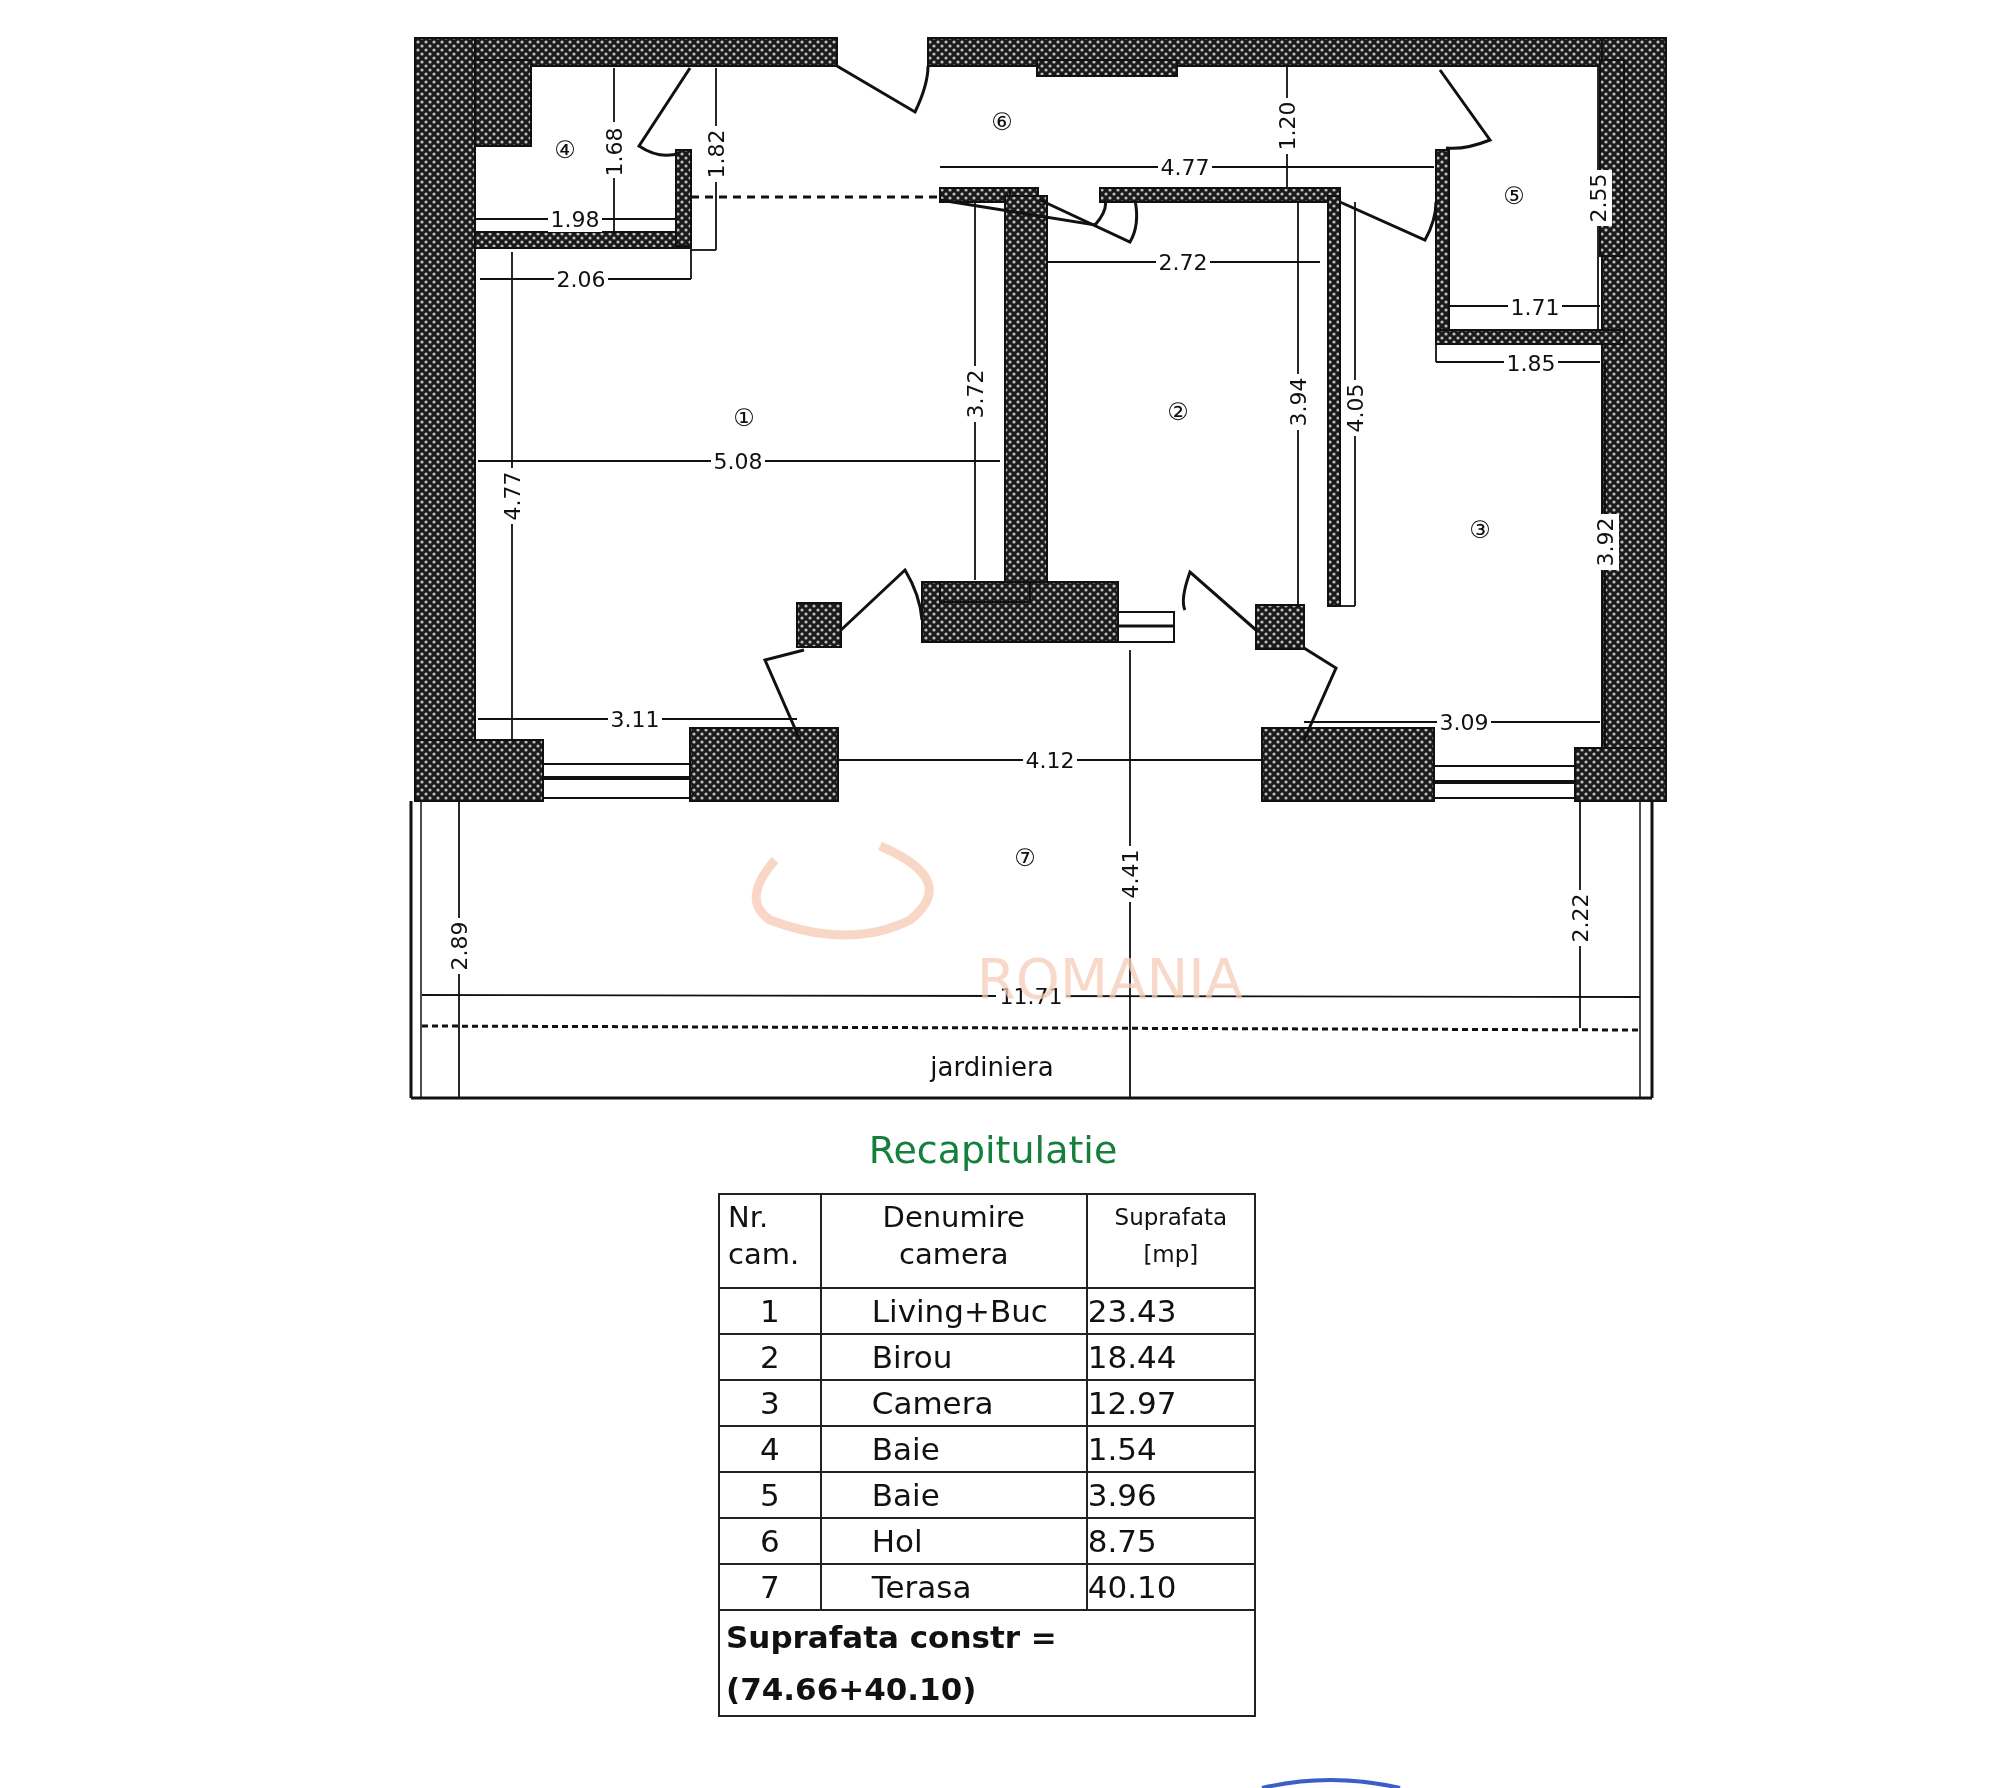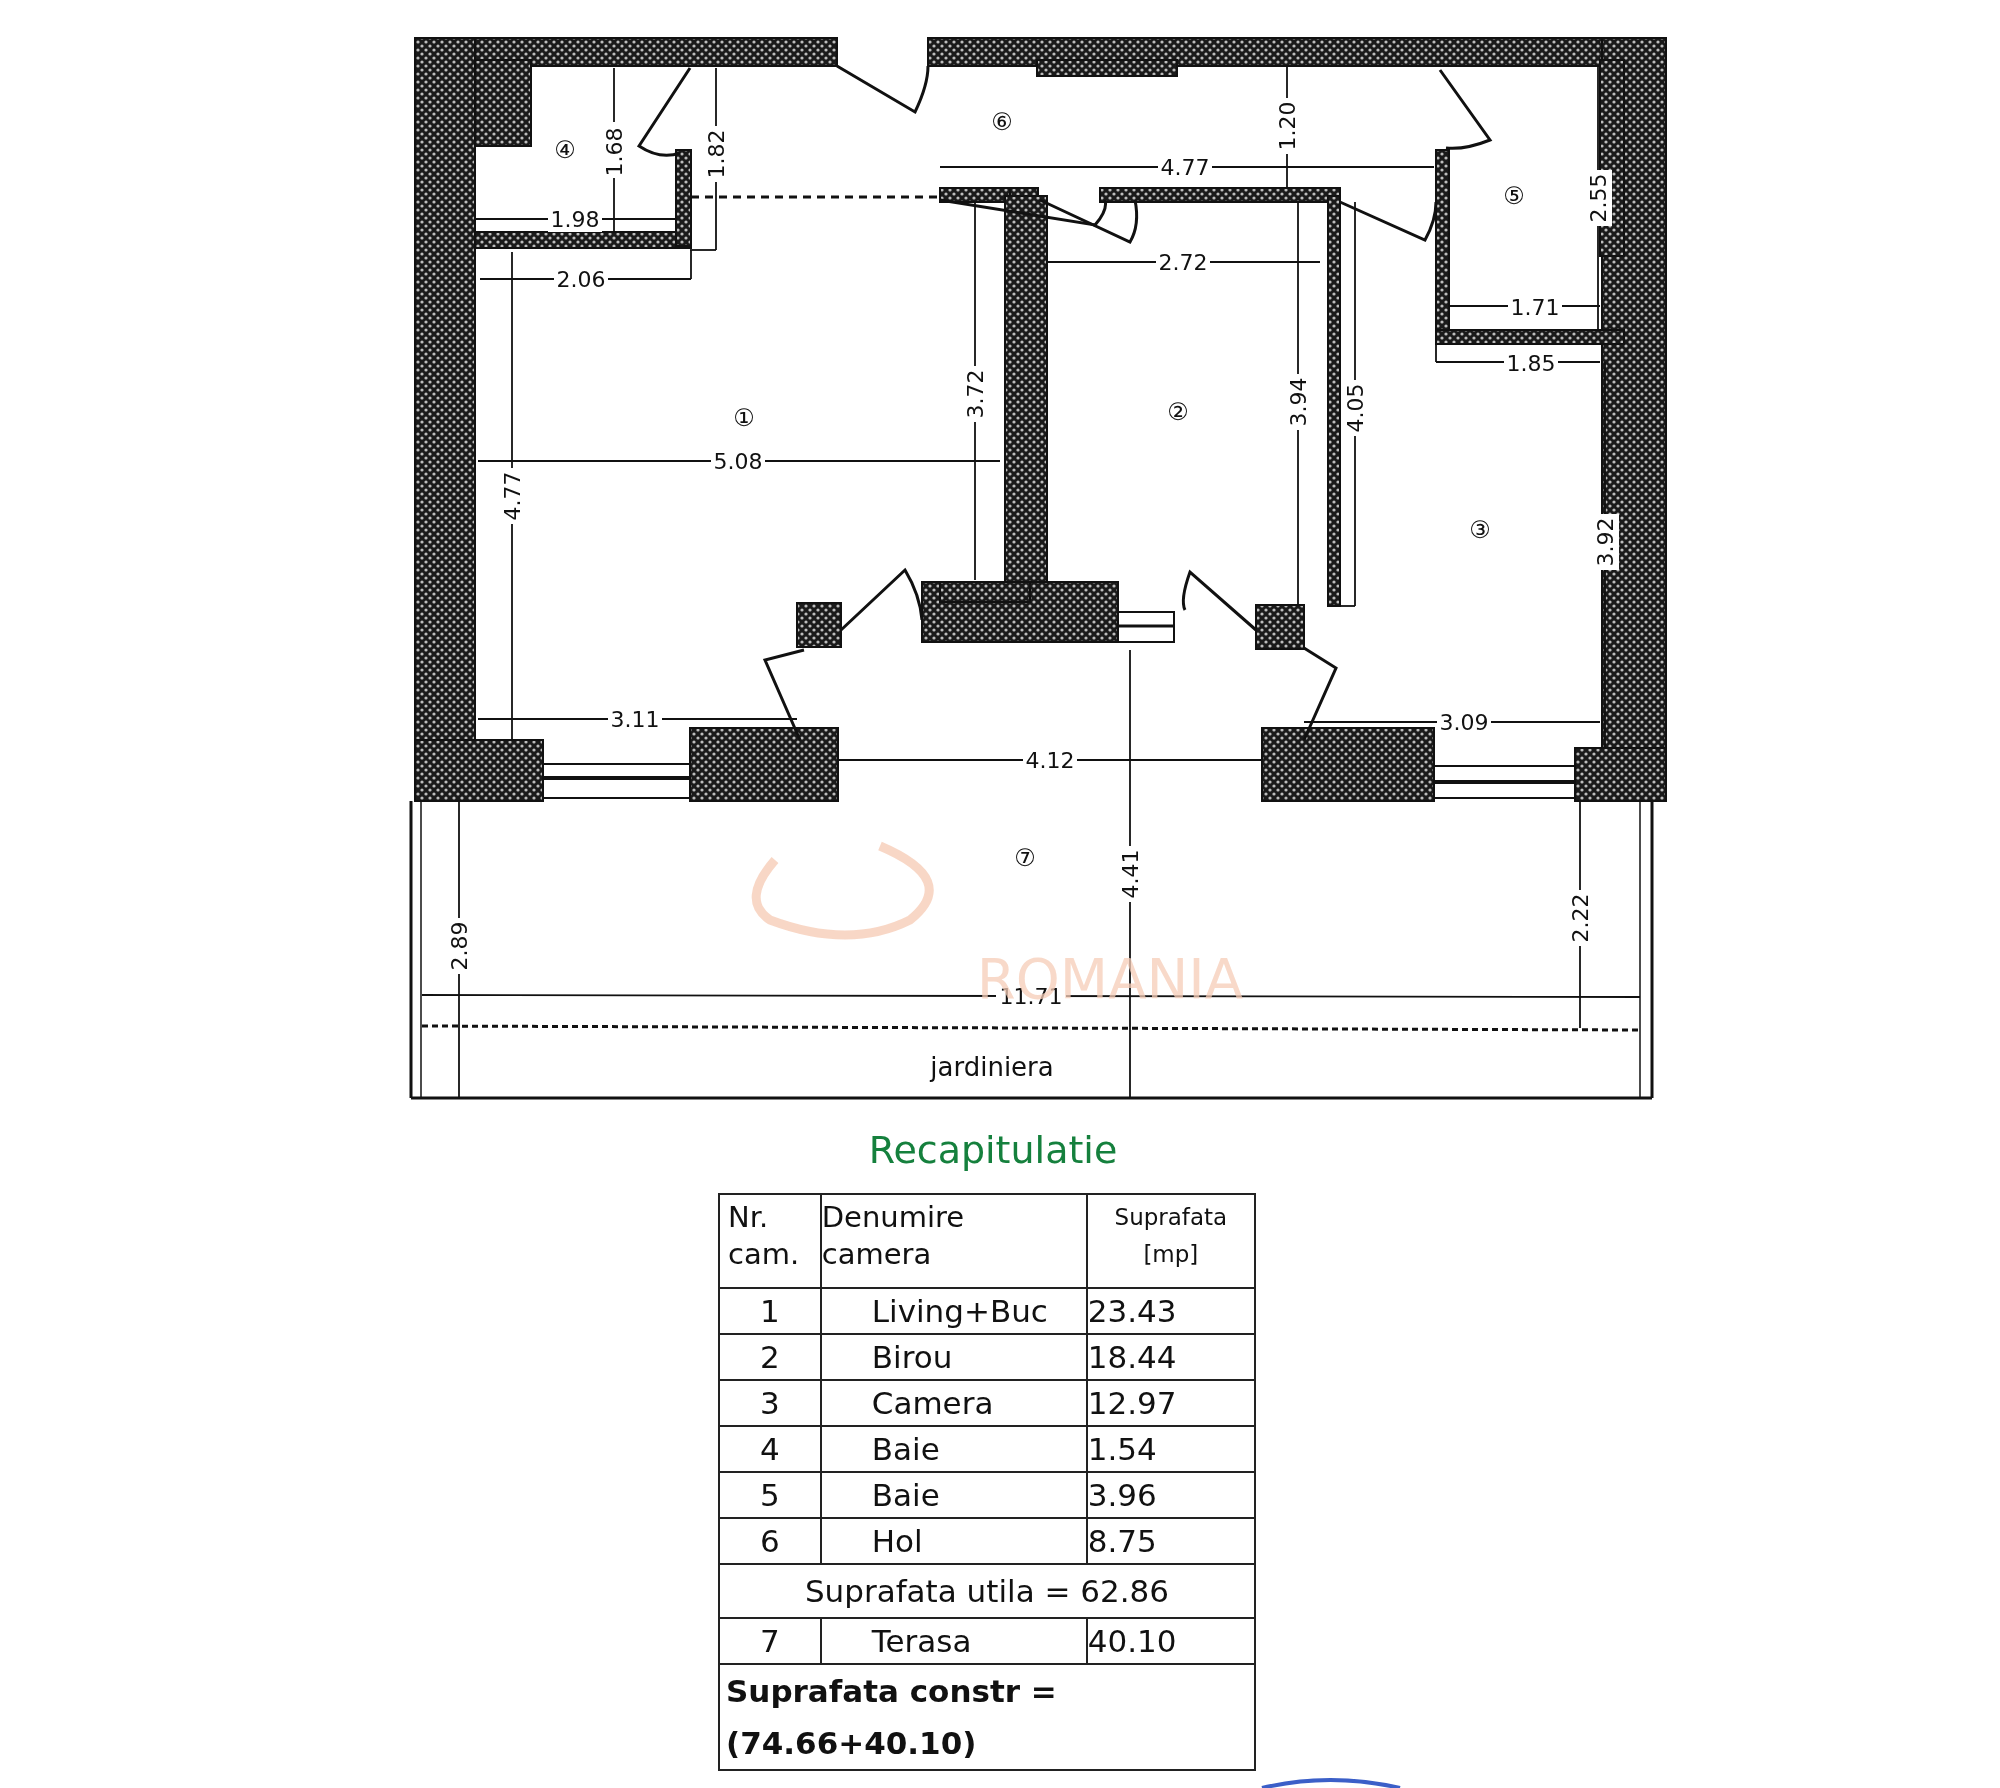--- a/index.html
+++ b/index.html
@@ -7,21 +7,21 @@
   #plan { position: absolute; left: 0; top: 0; width: 2000px; height: 1788px; }
   .dim { font-family: "DejaVu Sans", sans-serif; font-size: 22px; fill: #111; }
   .room-num { font-family: "DejaVu Sans", sans-serif; font-size: 24px; fill: #111; }
   .label-small { font-family: "DejaVu Sans", sans-serif; font-size: 26px; fill: #111; }
   .watermark { font-family: "DejaVu Sans", sans-serif; font-size: 56px; fill: #f6cdb8; opacity: 0.75; }
   #recap-title { position: absolute; left: 760px; top: 1128px; width: 466px; text-align: center; font-size: 38px; color: #15803d; }
   #recap { position: absolute; left: 718px; top: 1193px; width: 538px; border-collapse: collapse; font-size: 31px; color: #111; }
   #recap td, #recap th { border: 2.5px solid #222; padding: 0; font-weight: normal; }
   #recap th { height: 88px; vertical-align: top; line-height: 37px; padding-top: 4px; }
   #recap th.c-nr { width: 94px; text-align: left; padding-left: 8px; font-size: 29px; border-radius: 8px; }
-  #recap th.c-name { width: 268px; text-align: left; font-size: 29px; }
+  #recap th.c-name { width: 268px; text-align: center; font-size: 29px; }
   #recap th.c-area { width: 172px; text-align: center; font-size: 23px; }
   #recap td { height: 44px; line-height: 44px; }
   #recap td.nr { text-align: center; }
   #recap td.name { padding-left: 50px; }
   #recap td.area { text-align: left; }
   #recap td.sum { text-align: center; height: 52px; line-height: 52px; }
   #recap td.constr { text-align: left; padding-left: 6px; font-weight: bold; height: 52px; line-height: 52px; font-size: 31px; }
 </style>
 </head>
 <body>
@@ -255,23 +255,20 @@
     <td class="nr">5</td>
     <td class="name">Baie</td>
     <td class="area">3.96</td>
   </tr>
   <tr>
     <td class="nr">6</td>
     <td class="name">Hol</td>
     <td class="area">8.75</td>
   </tr>
   <tr>
-    <td class="sum" colspan="3">Suprafata utila  =  62.86</td>
-  </tr>
-  <tr>
     <td class="nr">7</td>
     <td class="name">Terasa</td>
     <td class="area">40.10</td>
   </tr>
   <tr>
     <td class="constr" colspan="3">Suprafata constr =(74.66+40.10)</td>
   </tr>
 </tbody>
   </table>
 

